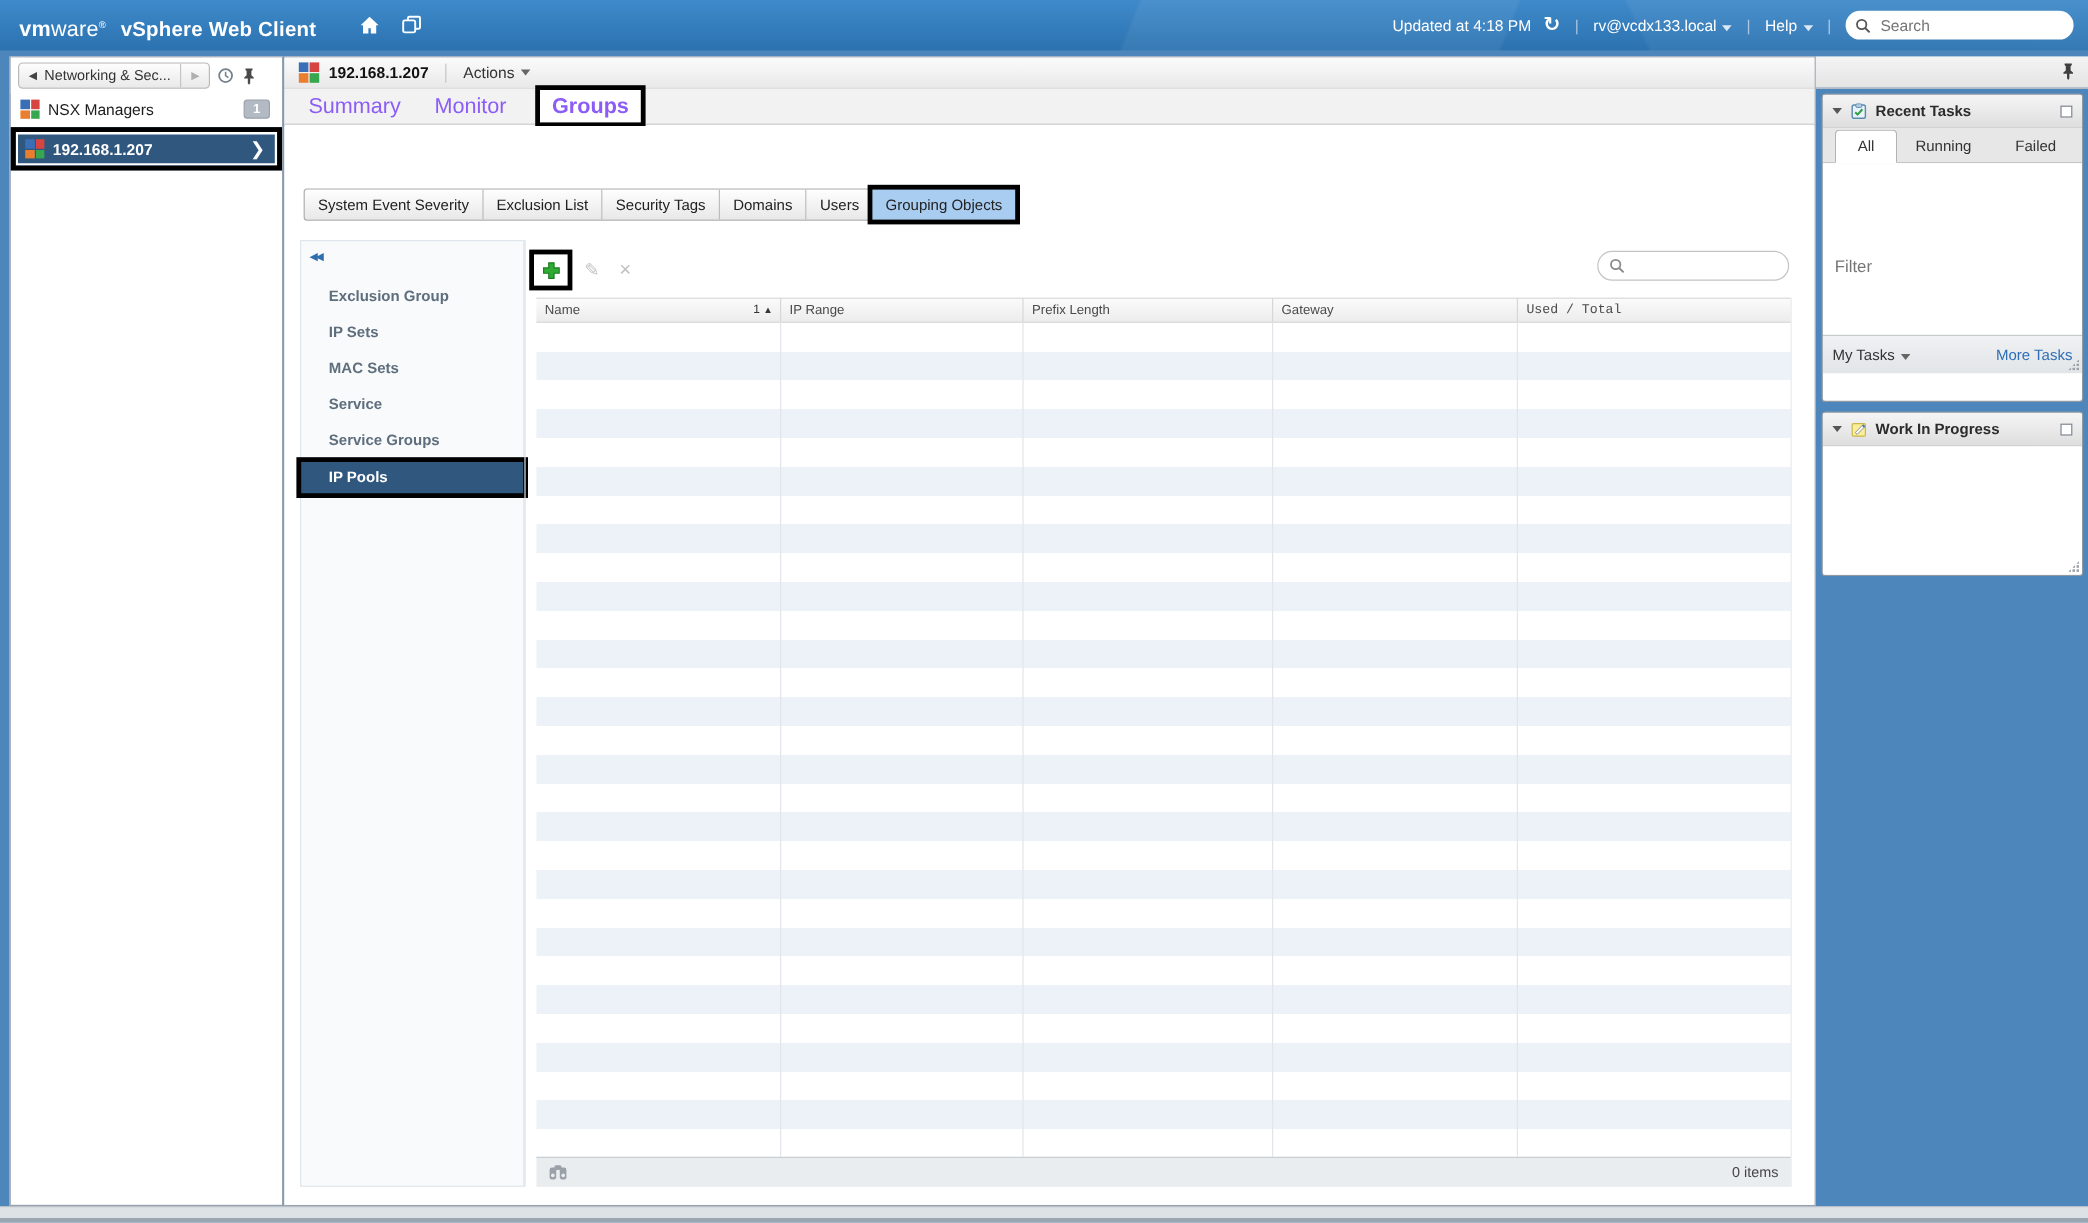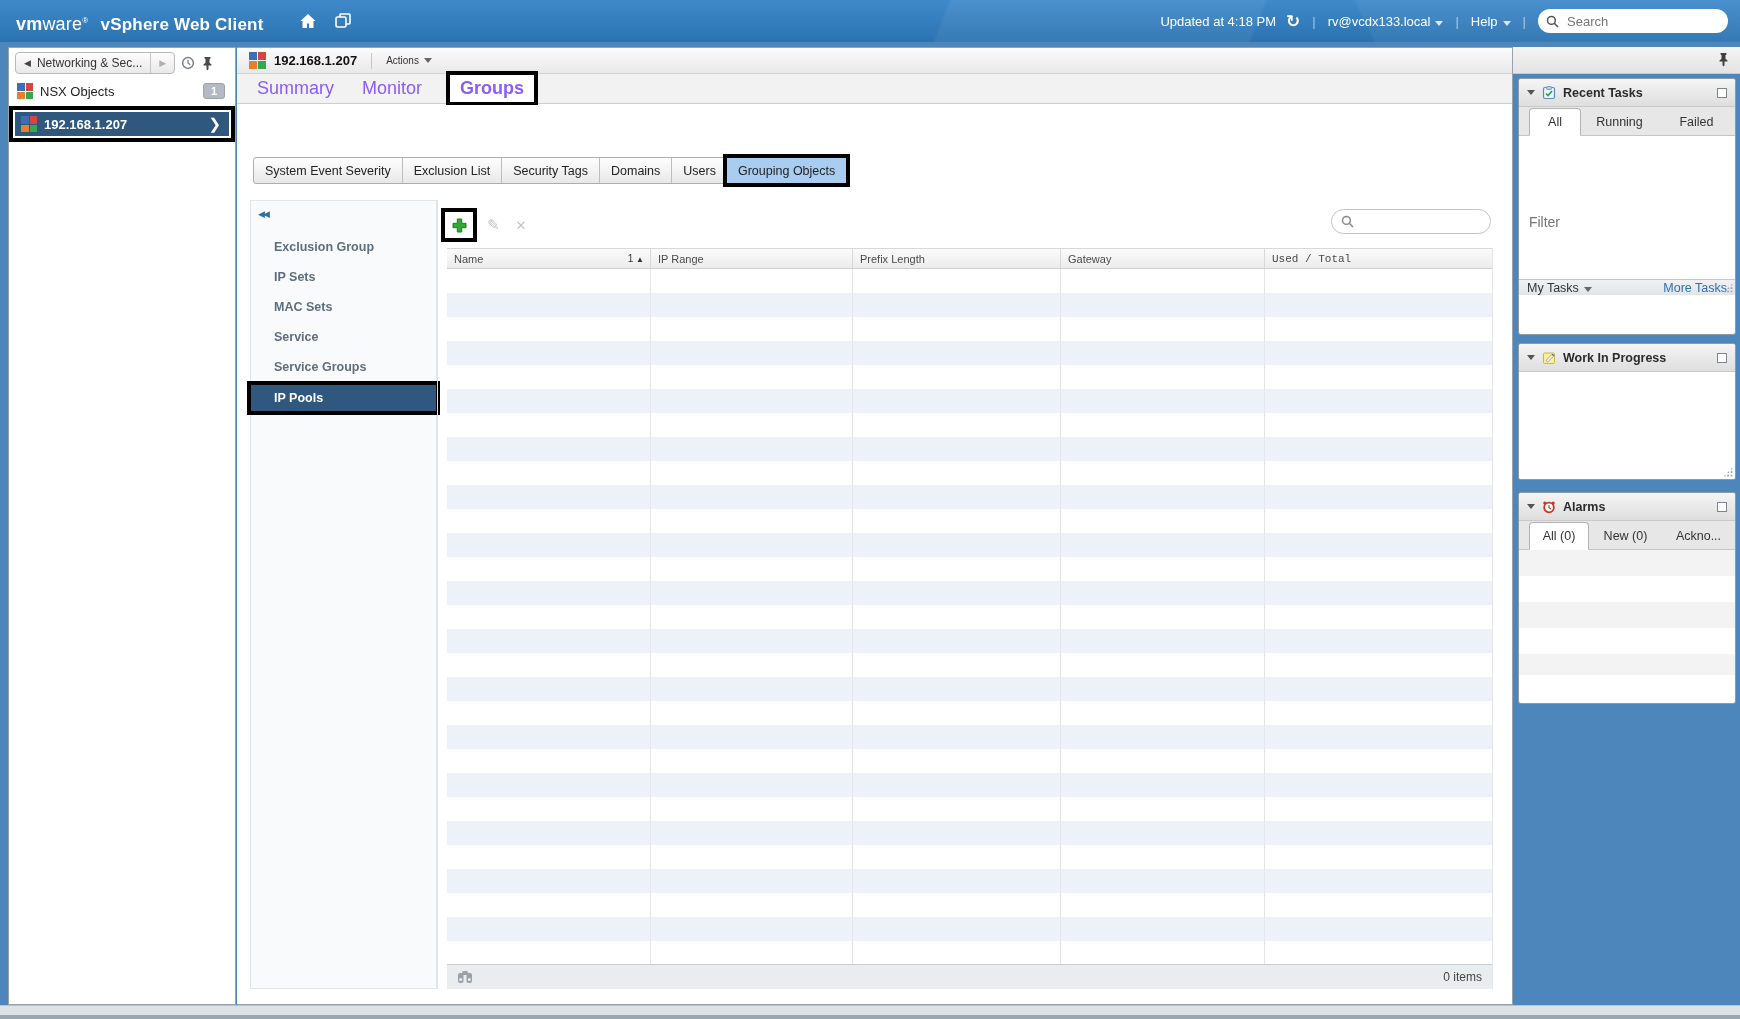--- a/index.html
+++ b/index.html
@@ -50,21 +50,21 @@
   .nsx-icon { width:16px; height:16px; display:grid; grid-template-columns:1fr 1fr; grid-template-rows:1fr 1fr; gap:1px; flex:0 0 auto; }
   .nsx-icon i { display:block; }
   .nsx-icon i:nth-child(1){background:#3a6fb7;} .nsx-icon i:nth-child(2){background:#d64541;}
   .nsx-icon i:nth-child(3){background:#e87e2e;} .nsx-icon i:nth-child(4){background:#36a64f;}
 
   
   .main { position:absolute; left:237px; top:47px; width:1276px; height:958px; background:#fff; border:1px solid #97a2ae; border-left:0; z-index:9; }
   .obj-header { position:absolute; left:0; right:0; top:0; height:26px; background:linear-gradient(#fbfbfb,#e9e9e9); border-bottom:1px solid #d2d2d2; display:flex; align-items:center; padding:0 12px; gap:8px; }
   .obj-title { font-size:13px; font-weight:700; color:#111; }
   .obj-sep { width:1px; height:16px; background:#c6c6c6; margin:0 6px; }
-  .actions { font-size:10px; color:#333; display:flex; align-items:center; cursor:pointer; }
+  .actions { font-size:13px; color:#333; display:flex; align-items:center; cursor:pointer; }
   .caret-g { margin-left:5px; width:0;height:0;border-left:4px solid transparent;border-right:4px solid transparent;border-top:5px solid #666; }
   .tabs-row { position:absolute; left:0; right:0; top:26px; height:30px; background:#f2f2f2; border-bottom:1px solid #cdcdcd; display:flex; align-items:center; padding-left:20px; gap:28px; }
   .tab { font-size:18px; color:#8b5cf6; cursor:pointer; }
   .tab.selected-annot { font-weight:700; background:#fff; border:4px solid #000; padding:3px 10px; margin-left:-4px; }
   .content-area { position:absolute; left:0; right:0; top:57px; bottom:0; background:#fff; }
 
   
   .subtabs { position:absolute; left:16px; top:52px; display:inline-flex; border:1px solid #adadad; border-radius:3px; background:linear-gradient(#fefefe,#e8e8e8); height:27px; z-index:3; }
   .subtab { padding:0 11px; font-size:12.5px; color:#222; display:flex; align-items:center; border-left:1px solid #bdbdbd; cursor:pointer; white-space:nowrap; }
   .subtab:first-child { border-left:0; }
@@ -106,21 +106,21 @@
   .pin-side { top:7px; right:6px; }
   .rpanel { position:absolute; left:1518px; width:218px; background:#fff; border:1px solid #8f98a3; border-radius:3px; overflow:hidden; z-index:8; }
   .rp-head { height:28px; background:linear-gradient(#f5f5f5,#dedede); border-bottom:1px solid #c9c9c9; display:flex; align-items:center; padding:0 8px; gap:7px; }
   .rp-caret { width:0;height:0;border-left:4px solid transparent;border-right:4px solid transparent;border-top:5px solid #555; cursor:pointer; }
   .rp-title { font-size:12.5px; font-weight:700; color:#2b2b2b; }
   .rp-max { margin-left:auto; width:10px; height:10px; border:1.5px solid #7c848e; background:#fff; cursor:pointer; }
   .rp-tabs { height:29px; background:#e7e7e7; border-bottom:1px solid #c6c6c6; position:relative; display:flex; align-items:flex-end; }
   .rp-tab { font-size:12.5px; color:#333; padding:6px 0; flex:1; text-align:center; cursor:pointer; }
   .rp-tab.active { background:#fff; border:1px solid #b3b3b3; border-bottom:1px solid #fff; border-radius:4px 4px 0 0; flex:0 0 auto; min-width:52px; margin-left:10px; margin-bottom:-1px; padding:6px 12px; }
   .rp-body { background:#fff; position:relative; }
-  .rp-foot { height:16px; background:linear-gradient(#eff1f3,#e2e5e8); border-top:1px solid #c6cacd; display:flex; align-items:center; padding:4px 8px; font-size:12.5px; color:#333; position:relative; }
+  .rp-foot { height:32px; background:linear-gradient(#eff1f3,#e2e5e8); border-top:1px solid #c6cacd; display:flex; align-items:center; padding:4px 8px; font-size:12.5px; color:#333; position:relative; }
   .more-link { margin-left:auto; color:#2e6fb5; cursor:pointer; }
   .grip { position:absolute; right:2px; bottom:2px; width:10px; height:10px;
     background-image:radial-gradient(#9aa0a6 1px, transparent 1.3px); background-size:3.4px 3.4px;
     clip-path:polygon(100% 0, 100% 100%, 0 100%); }
   .stripes { position:absolute; inset:0; background:repeating-linear-gradient(180deg,#f3f3f3 0 26px,#ffffff 26px 52px); }
   .ic14 { width:14px; height:14px; flex:0 0 auto; }
   .ic12 { width:13px; height:13px; flex:0 0 auto; }
 </style>
 </head>
 <body>
@@ -180,21 +180,21 @@
           <path d="M3 1h6v1.2L8 3.2v3.6l2 1.7v1H7v3.8L6 14.6l-1-1.3V9.5H2v-1l2-1.7V3.2L3 2.2z" fill="#4a4a4a"></path>
         </svg>
     </div>
     <div class="side-item">
       <span class="nsx-icon">
           <i></i>
           <i></i>
           <i></i>
           <i></i>
         </span>
-      <span>NSX Objects</span>
+      <span>NSX Managers</span>
       <span class="badge">1</span>
     </div>
     <div class="side-item selected">
       <span class="nsx-icon">
           <i></i>
           <i></i>
           <i></i>
           <i></i>
         </span>
       <span>192.168.1.207</span>
@@ -331,35 +331,14 @@
           <path d="M10.2 3.2l1.6 1.6" stroke="#4a78a8" stroke-width="1.6"></path>
         </svg>
       <span class="rp-title">Work In Progress</span>
       <span class="rp-max"></span>
     </div>
     <div class="rp-body" style="height:107px;">
       <span class="grip"></span>
     </div>
   </div>
 
-  <div class="rpanel" style="top:492px; height:212px;">
-    <div class="rp-head">
-      <span class="rp-caret"></span>
-      <svg class="ic14" viewBox="0 0 14 14">
-          <circle cx="7" cy="7.5" r="4.8" fill="#fff" stroke="#c0392b" stroke-width="1.8"></circle>
-          <circle cx="2.8" cy="3" r="1.6" fill="#c0392b"></circle>
-          <circle cx="11.2" cy="3" r="1.6" fill="#c0392b"></circle>
-          <path d="M7 5.2v2.5l1.8 1.2" fill="none" stroke="#c0392b" stroke-width="1.2"></path>
-        </svg>
-      <span class="rp-title">Alarms</span>
-      <span class="rp-max"></span>
-    </div>
-    <div class="rp-tabs">
-      <span class="rp-tab active" style="min-width:60px;">All (0)</span>
-      <span class="rp-tab">New (0)</span>
-      <span class="rp-tab">Ackno...</span>
-    </div>
-    <div class="rp-body" style="height:125px;">
-      <div class="stripes"></div>
-    </div>
-  </div>
 
 </div>
 
 </body></html>

